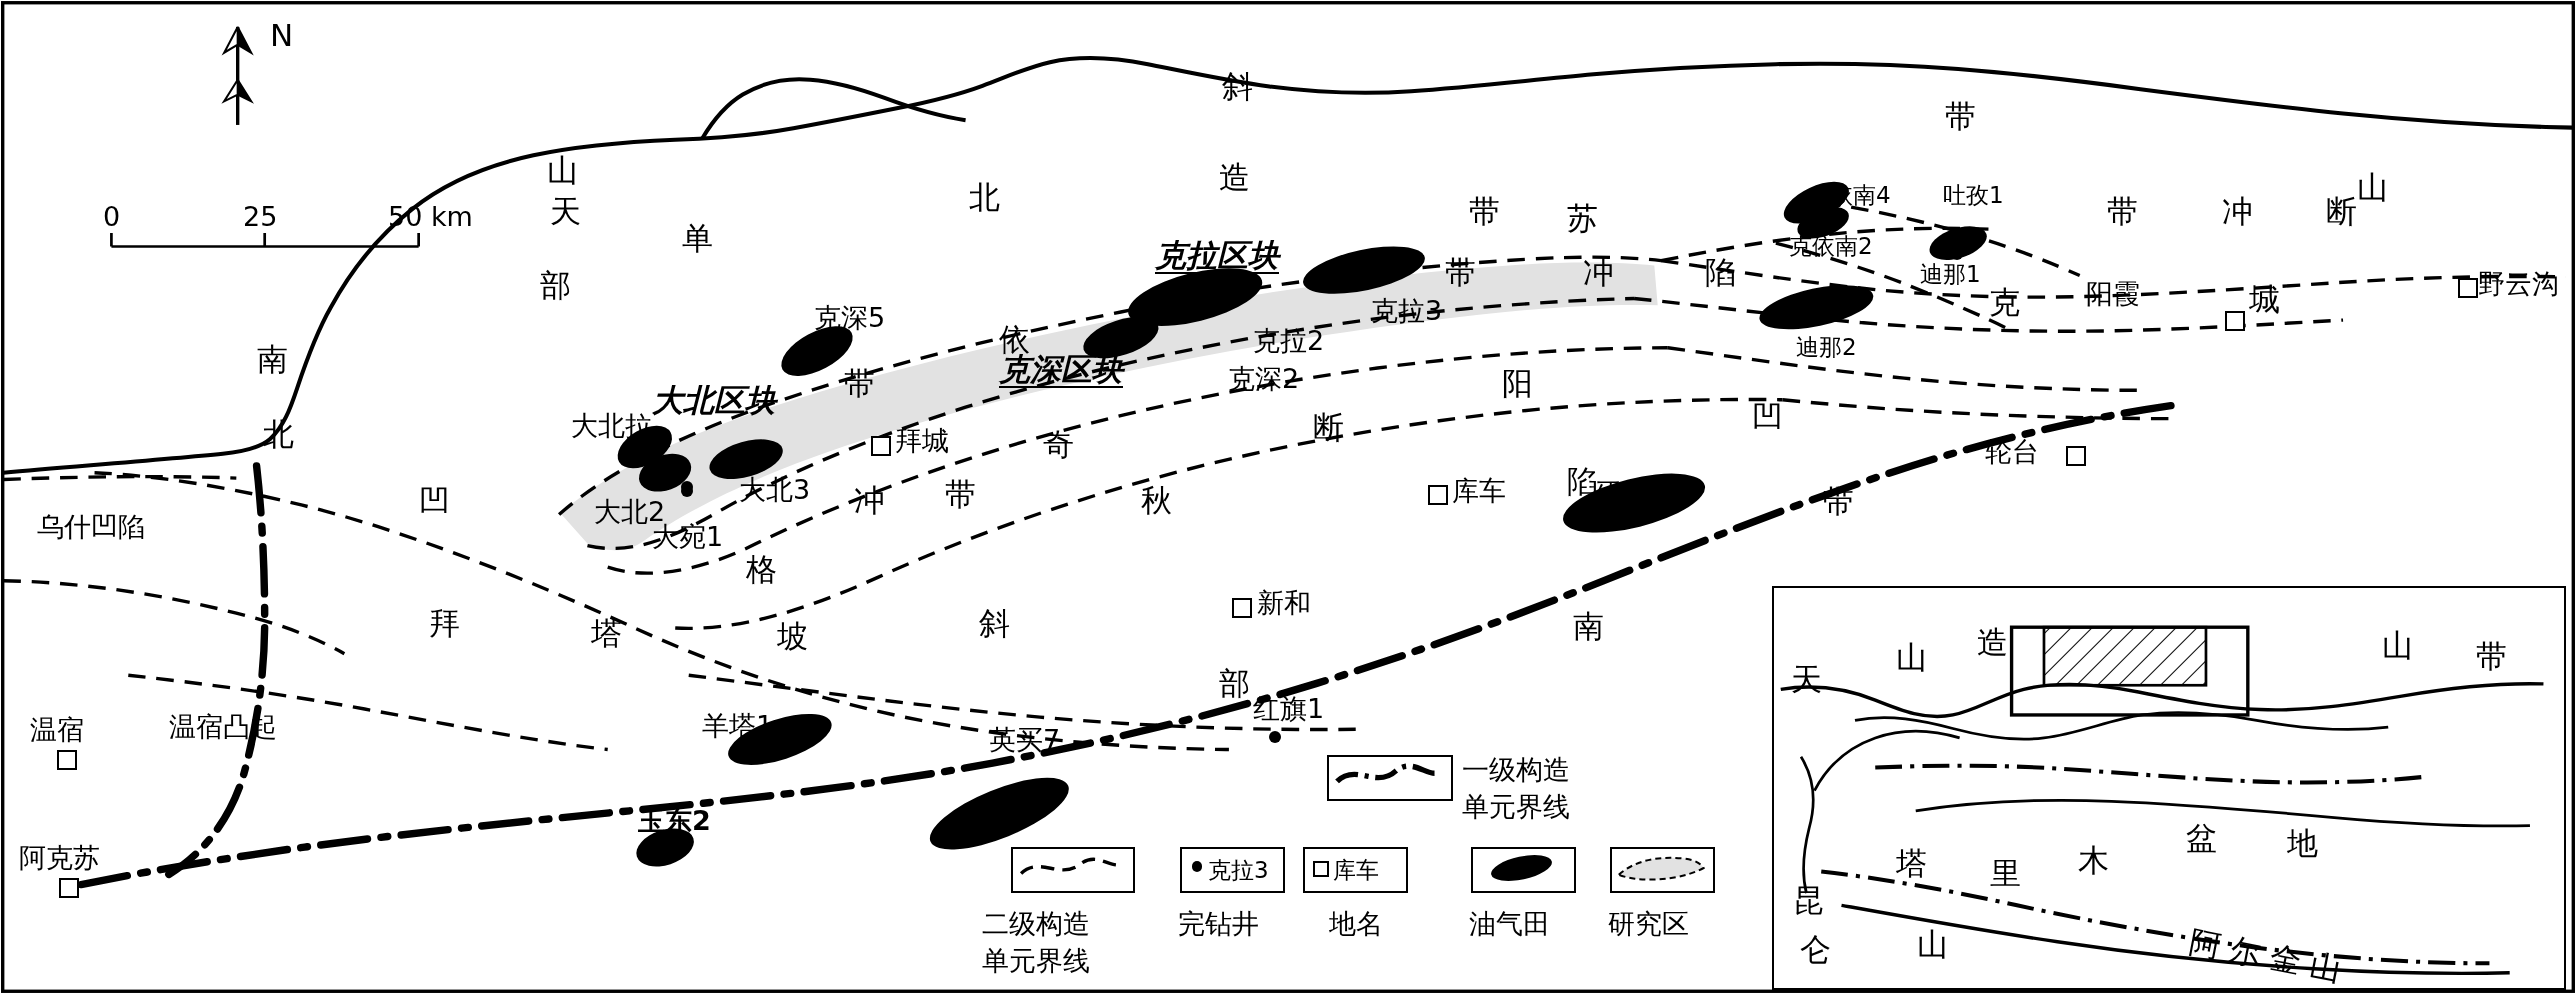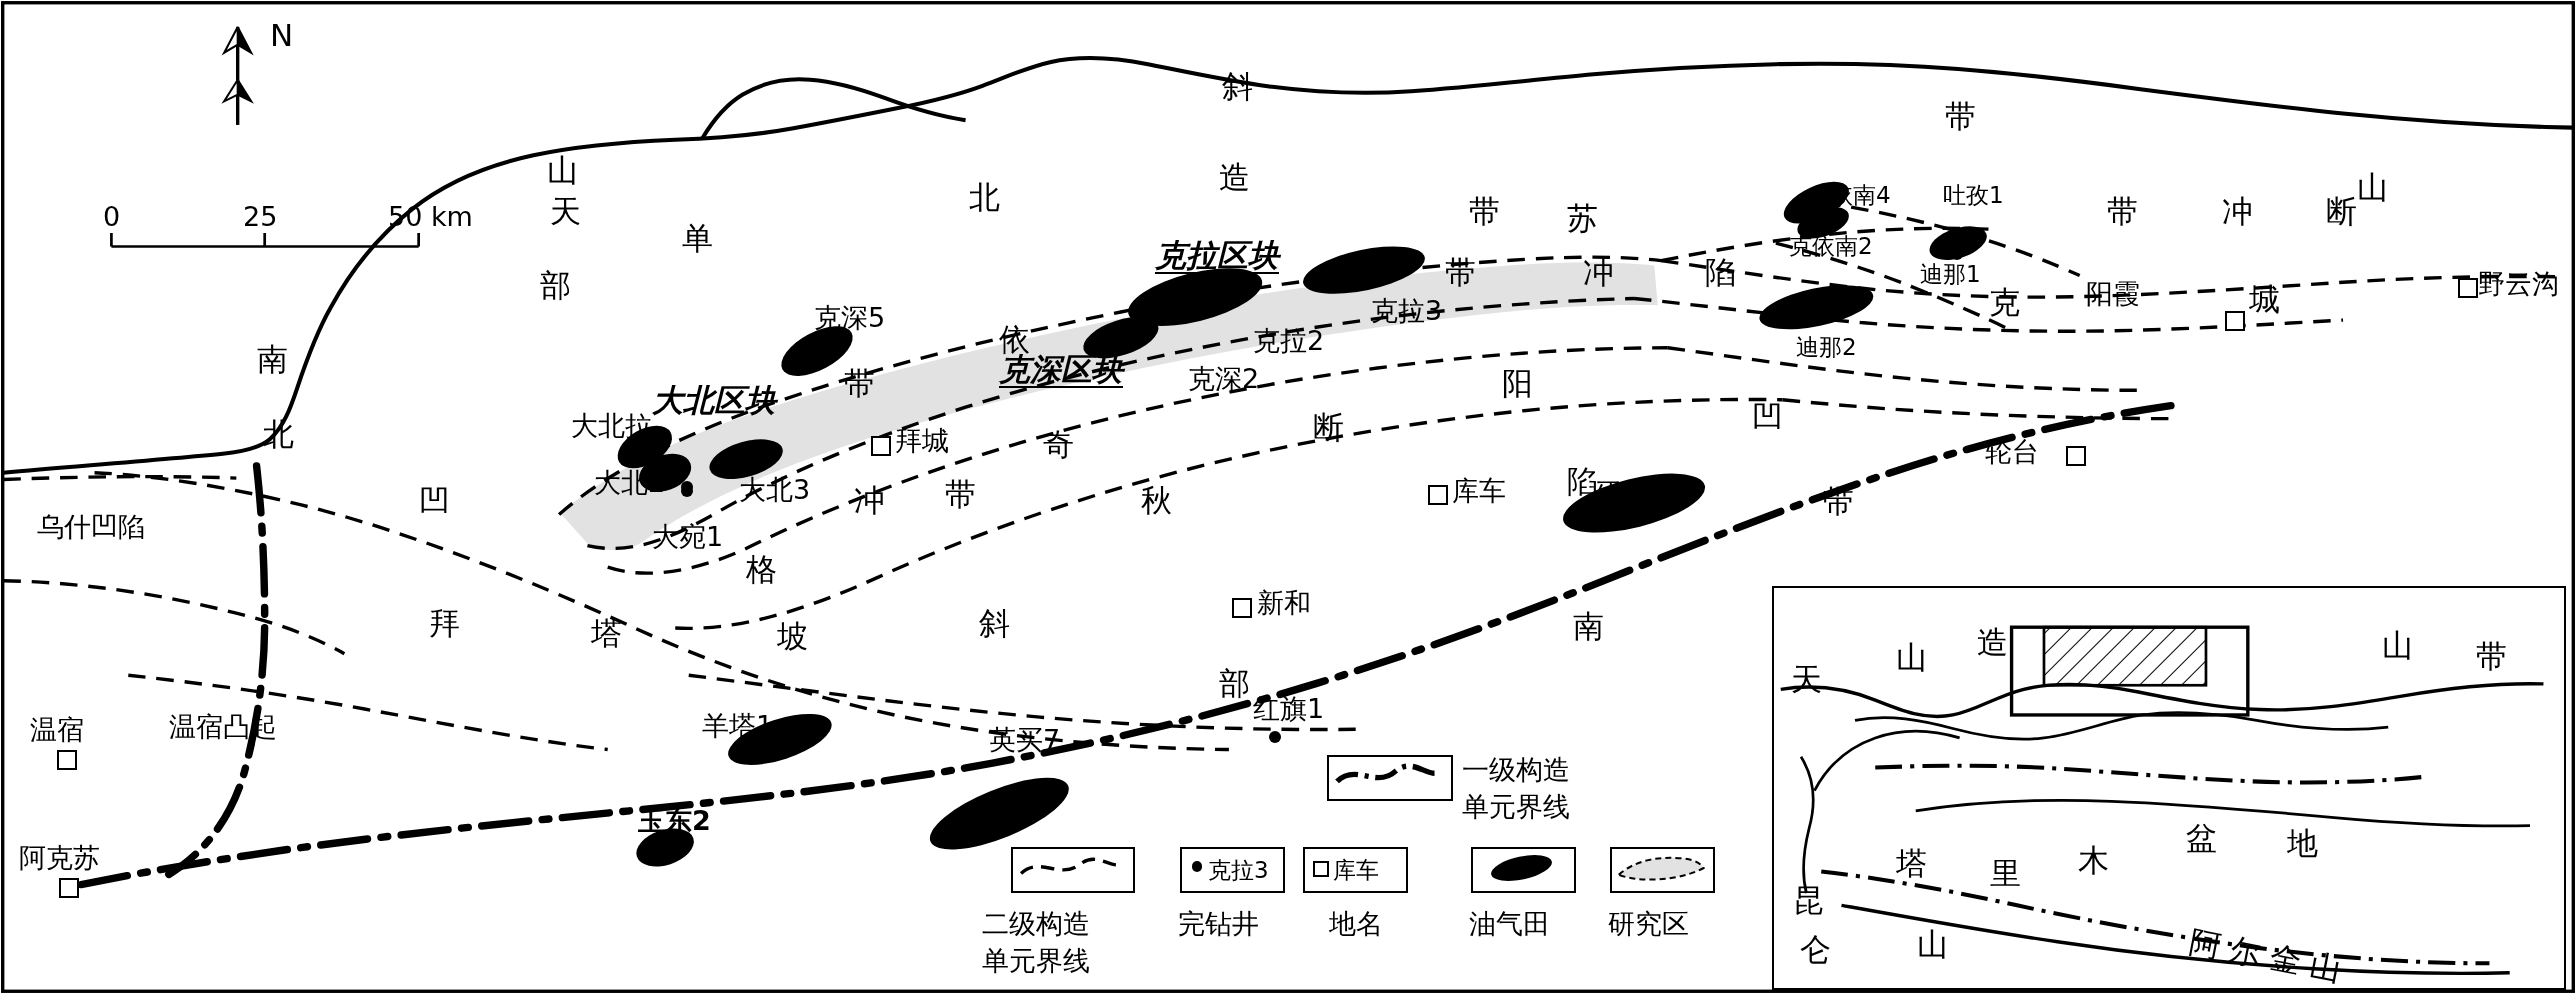--- a/index.html
+++ b/index.html
@@ -169,27 +169,27 @@
 
   <div class="lbl" style="left:814px;top:304px;">克深5</div>
   <div class="welldot" style="left:816px;top:346px;"></div>
 
   <div class="lbl" style="left:1253px;top:327px;">克拉2</div>
   <div class="welldot" style="left:1203px;top:300px;"></div>
 
   <div class="lbl" style="left:1371px;top:297px;">克拉3</div>
   <div class="welldot" style="left:1354px;top:269px;"></div>
 
-  <div class="lbl" style="left:1188px;top:365px;">克深2</div>
+  <div class="lbl" style="left:1228px;top:365px;">克深2</div>
   <div class="welldot" style="left:1120px;top:336px;"></div>
 
   <div class="lbl" style="left:571px;top:412px;">大北拉</div>
   <div class="welldot" style="left:638px;top:442px;"></div>
 
-  <div class="lbl" style="left:594px;top:469px;">大北2</div>
+  <div class="lbl" style="left:594px;top:498px;">大北2</div>
   <div class="welldot" style="left:681px;top:481px;"></div>
 
   <div class="lbl" style="left:739px;top:476px;">大北3</div>
   <div class="welldot" style="left:741px;top:456px;"></div>
 
   <div class="lbl" style="left:652px;top:523px;">大宛1</div>
   <div class="welldot" style="left:681px;top:485px;"></div>
 
   <div class="lbl sm" style="left:1830px;top:184px;">依南4</div>
   <div class="welldot" style="left:1811px;top:200px;"></div>

